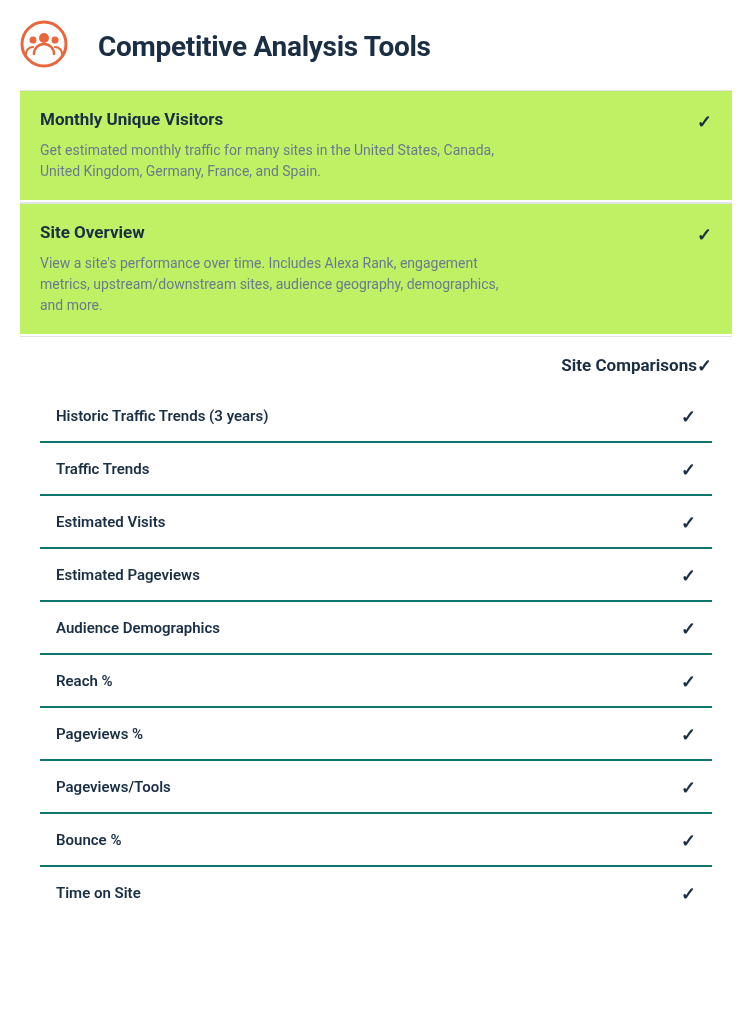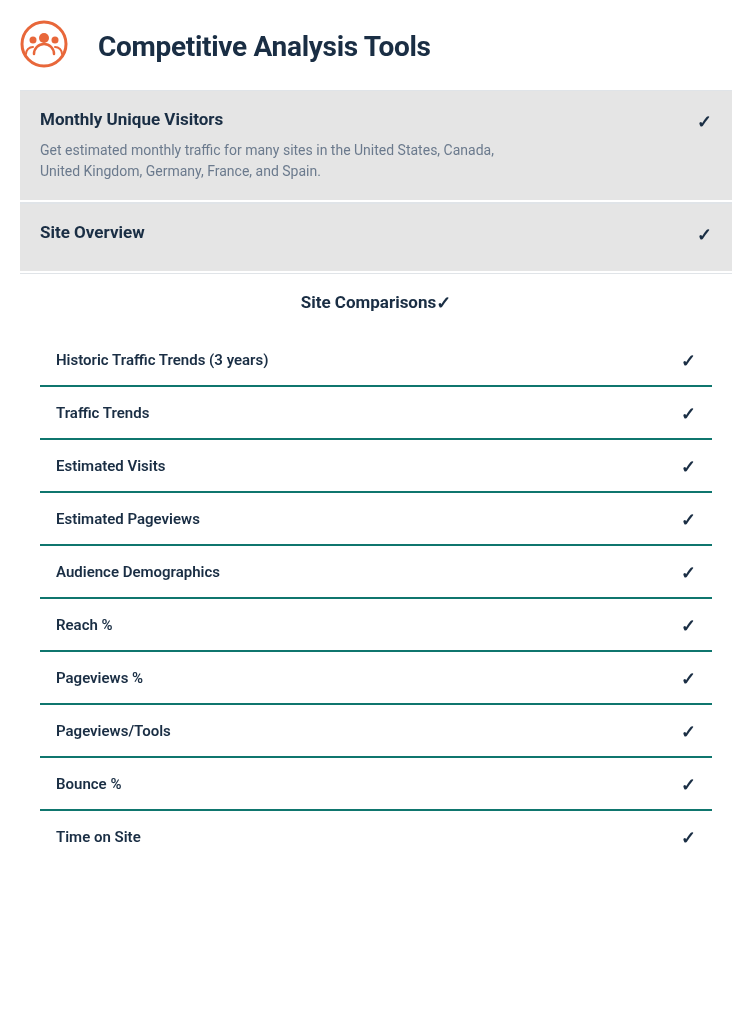--- a/index.html
+++ b/index.html
@@ -36,21 +36,21 @@
     }
 
     .page-title {
       font-size: 28px;
       font-weight: 700;
       color: #1a2e44;
       letter-spacing: -0.3px;
     }
 
     .section-block {
-      background: #e5e5e5;
+      background: #bef264;
       padding: 18px 20px;
       margin-bottom: 2px;
     }
 
     .section-block.white-bg {
       background: #ffffff;
       padding: 14px 20px;
     }
 
     .section-header {
@@ -118,23 +118,23 @@
       color: #1a2e44;
     }
 
     .site-comparisons-block {
       background: #ffffff;
       padding: 16px 20px 8px 20px;
     }
 
     .site-comparisons-header {
       display: flex;
-      justify-content: center;
+      justify-content: flex-end;
       align-items: center;
-      margin-bottom: 13px;
+      margin-bottom: 6px;
     }
 
     .site-comparisons-desc {
       font-size: 14px;
       color: #6b7a8d;
       margin-bottom: 0;
     }
   </style>
 </head>
 <body>
@@ -170,20 +170,21 @@
   <div class="divider"></div>
 
 
   <div class="divider"></div>
 
   <div class="section-block">
     <div class="section-header">
       <span class="section-title">Site Overview</span>
       <span class="check-mark">✓</span>
     </div>
+    <p class="section-description">View a site's performance over time. Includes Alexa Rank, engagement metrics, upstream/downstream sites, audience geography, demographics, and more.</p>
   </div>
 
   <div class="divider"></div>
 
   <div class="site-comparisons-block">
     <div class="site-comparisons-header">
       <span class="section-title">Site Comparisons</span>
       <span class="check-mark">✓</span>
     </div>
   </div>

